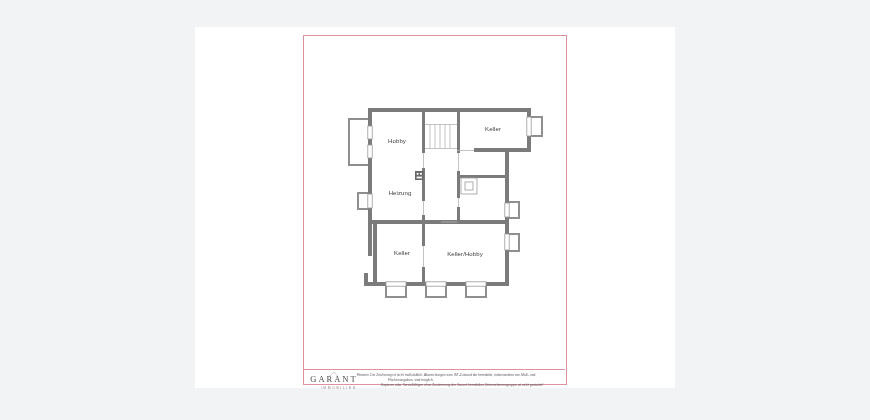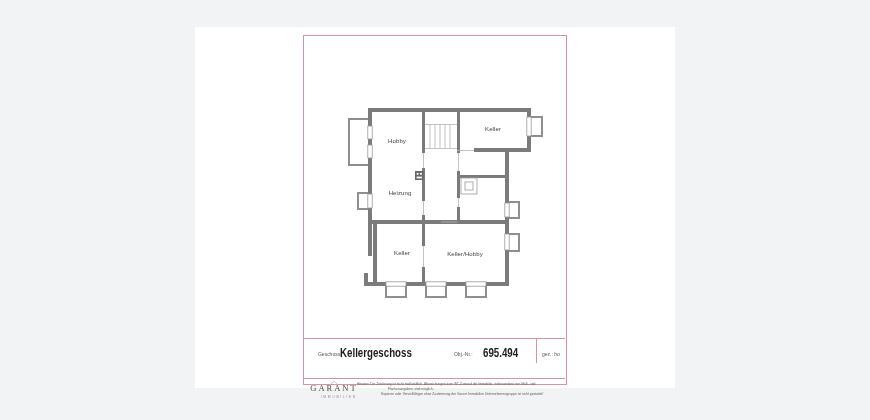--- a/index.html
+++ b/index.html
@@ -7,21 +7,21 @@
          font-family:"Liberation Sans",sans-serif;}
   .paper{position:absolute;left:195px;top:27px;width:480px;height:361px;background:#ffffff;}
   .frame{position:absolute;left:108px;top:8px;width:264px;height:350px;box-sizing:border-box;
          border:1.5px solid #dd92a0;background:#ffffff;}
   .plan-svg{position:absolute;left:0;top:0;width:261px;height:347px;}
   .room-label{position:absolute;transform:translate(-50%,-50%);font-size:6px;color:#3c3c3c;
               white-space:nowrap;letter-spacing:0.1px;}
   
   .footer-row1{position:absolute;left:0;top:301.5px;width:261px;height:24.5px;
                border-top:1px solid #dd92a0;}
-  .footer-row2{position:absolute;left:0;top:342px;width:261px;height:20px;
+  .footer-row2{position:absolute;left:0;top:333px;width:261px;height:20px;
                border-top:1px solid #dd92a0;}
   .small-label{position:absolute;font-size:6px;color:#555;transform:scale(0.83);
                transform-origin:left center;white-space:nowrap;}
   .big-value{position:absolute;font-size:13.5px;font-weight:bold;color:#1c1c1c;
              transform:scaleX(0.72);transform-origin:left center;white-space:nowrap;
              line-height:1;}
   .v-divider{position:absolute;left:232px;top:0;width:1px;height:24.5px;background:#dd92a0;}
   .logo{position:absolute;left:6px;top:5px;width:48px;text-align:center;}
   .logo-name{font-family:"Liberation Serif",serif;font-size:8.5px;letter-spacing:2px;
              color:#4f4f4f;display:block;line-height:1;}
@@ -119,28 +119,20 @@
           <rect x="161" y="146" width="8" height="8"></rect>
         </g>
       </svg>
 
       <div class="room-label" style="left:93px;top:105px;">Hobby</div>
       <div class="room-label" style="left:189px;top:93px;">Keller</div>
       <div class="room-label" style="left:96px;top:157px;">Heizung</div>
       <div class="room-label" style="left:98px;top:217px;">Keller</div>
       <div class="room-label" style="left:161px;top:218px;">Keller/Hobby</div>
 
-      <div class="footer-row1">
-        <span class="small-label" style="left:14px;top:12px;">Geschoss:</span>
-        <span class="big-value" style="left:36px;top:7px;">Kellergeschoss</span>
-        <span class="small-label" style="left:150px;top:12px;">Obj.-Nr.:</span>
-        <span class="big-value" style="left:179px;top:7px;">695.494</span>
-        <span class="v-divider"></span>
-        <span class="small-label" style="left:238px;top:12px;">gez.: ho</span>
-      </div>
 
       <div class="footer-row2">
         <div class="logo">
           <svg class="logo-roof" viewBox="0 0 8 4">
             <path d="M0,4 L4,0 L8,4" fill="none" stroke="#c0c0c0" stroke-width="0.8"></path>
           </svg>
           <span class="logo-name">GARANT</span>
           <span class="logo-sub">IMMOBILIEN</span>
         </div>
         <div class="disclaimer">

